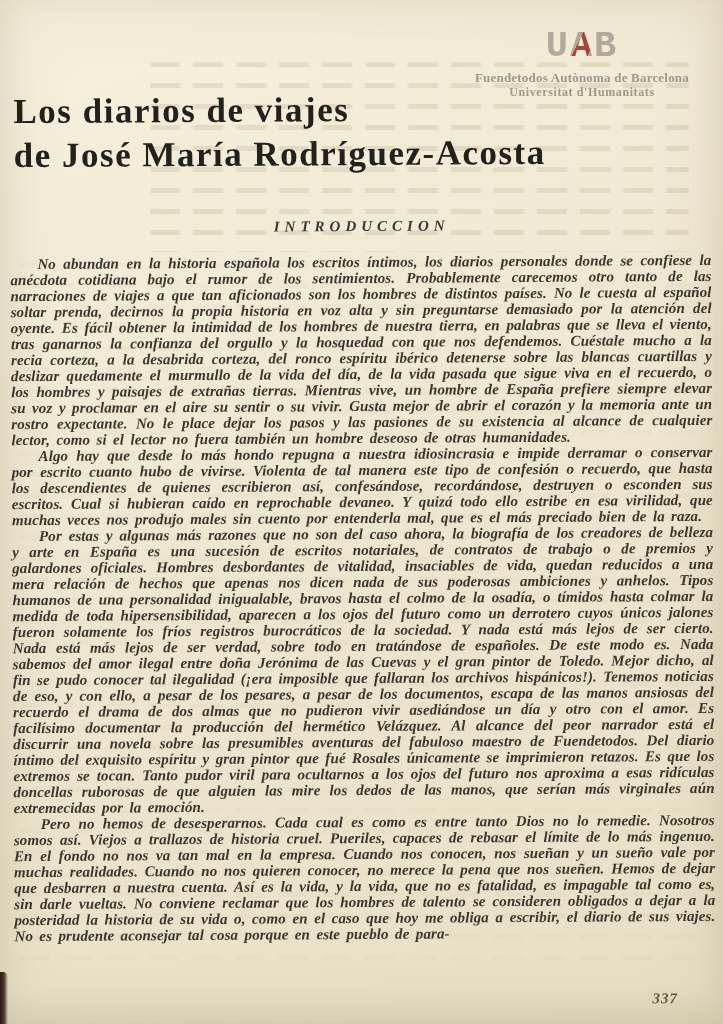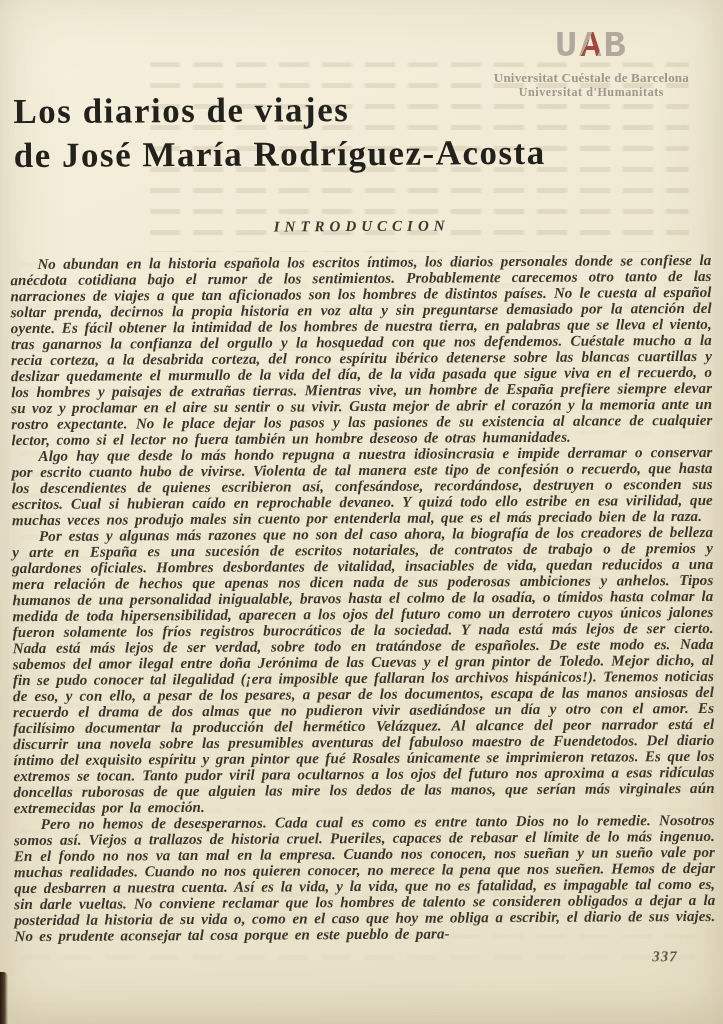--- a/index.html
+++ b/index.html
@@ -63,21 +63,21 @@
   .body-text{
     position:absolute;left:10px;right:12px;top:254px;
     font-style:italic;font-weight:bold;color:var(--ink);
     font-size:15px;line-height:16px;text-align:justify;
     word-spacing:2.5px;letter-spacing:.1px;
     hyphens:auto;-webkit-hyphens:auto;
   }
   .body-text p{text-indent:27px;}
   
   .page-number{
-    position:absolute;top:950px;right:50px;
+    position:absolute;top:992px;right:50px;
     font-style:italic;font-weight:bold;font-size:15px;color:var(--pagenum);letter-spacing:1px;
   }
   
   .binding-shadow{
     position:absolute;left:0;bottom:0;width:8px;height:52px;
     background:linear-gradient(to right,#241a10 0%,#54402a 55%,rgba(90,70,45,0) 100%);
     border-top-right-radius:5px;
   }
 </style>
 </head>
@@ -85,21 +85,21 @@
 
 <div class="page">
 
   <div class="bleed header"></div>
   <div class="bleed body-ghost"></div>
 
   <div class="stamp">
     <div class="uab-logo">
       <span class="l u">U</span><span class="l a">A</span><span class="l b">B</span>
     </div>
-    <div class="stamp-line1">Universitat Cuéstale de Barcelona</div>
+    <div class="stamp-line1">Fuendetodos Autònoma de Barcelona</div>
     <div class="stamp-line2">Universitat d'Humanitats</div>
   </div>
 
   <div class="scan-tilt">
 
     <h1 class="title">
       <span>Los diarios de viajes</span>
       <span>de José María Rodríguez-Acosta</span>
     </h1>
 

